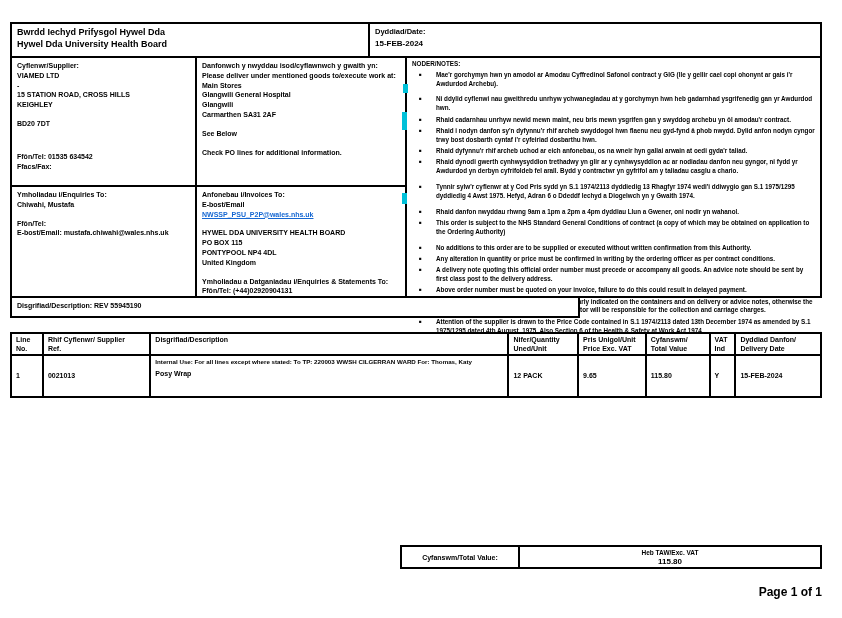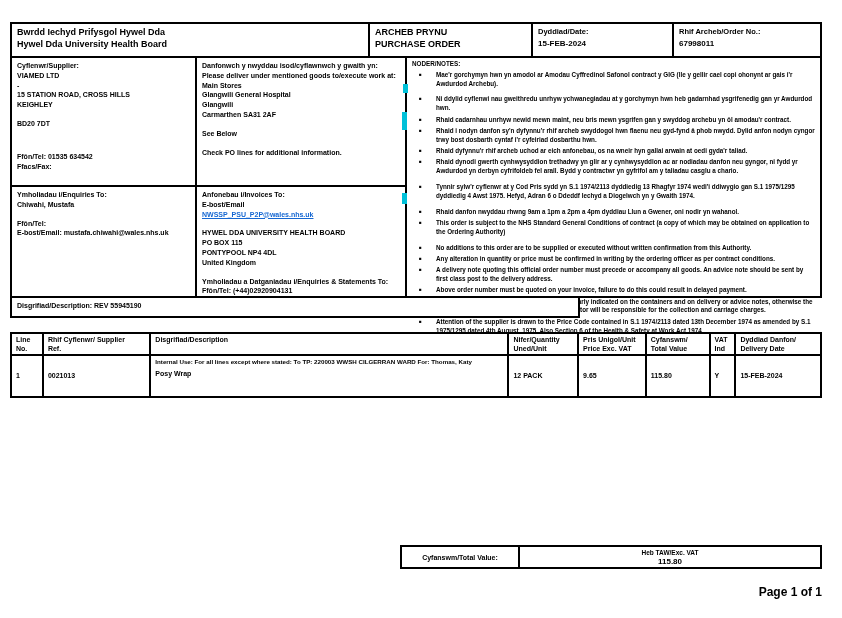--- a/index.html
+++ b/index.html
@@ -57,31 +57,23 @@
 </head>
 <body>
 
 <div class="page">
 
   <div class="box hdr">
     <div class="hdr-cell org">
       <div>Bwrdd Iechyd Prifysgol Hywel Dda</div>
       <div>Hywel Dda University Health Board</div>
     </div>
-    <div class="hdr-cell potitle">
-      <div>ARCHEB PRYNU</div>
-      <div>PURCHASE ORDER</div>
-    </div>
     <div class="hdr-cell datec">
       <div>Dyddiad/Date:</div>
       <div class="val8">15-FEB-2024</div>
-    </div>
-    <div class="hdr-cell orderc">
-      <div>Rhif Archeb/Order No.:</div>
-      <div class="val8">67998011</div>
     </div>
   </div>
 
   <div class="box supplier">
     <div>Cyflenwr/Supplier:</div>
     <div>VIAMED LTD</div>
     <div>-</div>
     <div>15 STATION ROAD, CROSS HILLS</div>
     <div>KEIGHLEY</div>
     <div class="blankline"></div>

